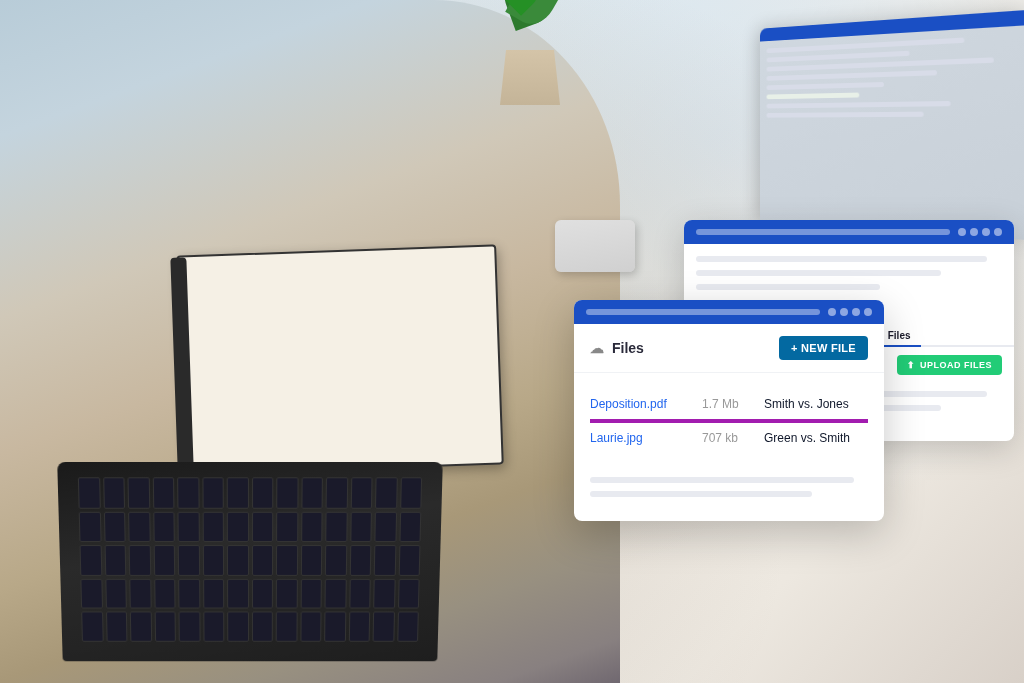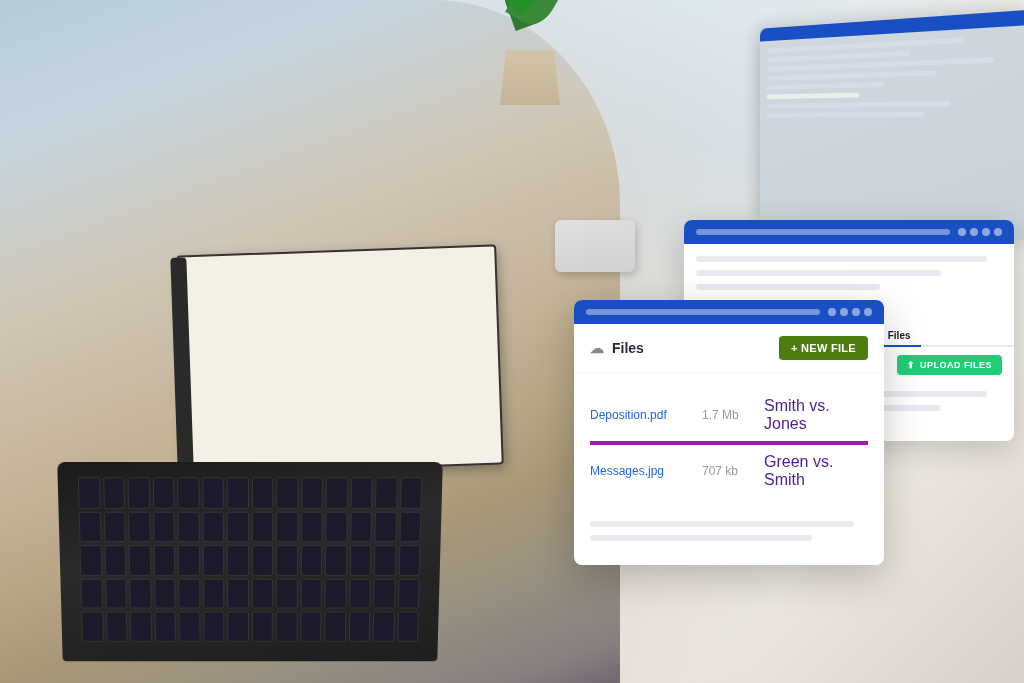--- a/index.html
+++ b/index.html
@@ -324,21 +324,21 @@
       font-weight: 600;
       color: #2a2a3a;
     }
 
     .cloud-icon {
       color: #888;
       font-size: 14px;
     }
 
     .new-file-btn {
-      background: #4d7c0f;
+      background: #0369a1;
       color: #fff;
       border: none;
       border-radius: 4px;
       padding: 6px 12px;
       font-size: 11px;
       font-weight: 700;
       cursor: pointer;
       letter-spacing: 0.3px;
     }
 
@@ -367,22 +367,22 @@
       cursor: pointer;
     }
 
     .file-size {
       color: #999;
       font-size: 12px;
       min-width: 50px;
     }
 
     .file-case {
-      color: #4c1d95;
-      font-size: 16px;
+      color: #0f172a;
+      font-size: 12px;
       font-weight: 500;
       cursor: pointer;
     }
 
     .files-mock-lines {
       padding: 8px 16px 16px;
     }
   </style>
 </head>
 <body>
@@ -563,21 +563,21 @@
 
     <div class="files-list">
 
       <div class="file-row">
         <span class="file-name">Deposition.pdf</span>
         <span class="file-size">1.7 Mb</span>
         <span class="file-case">Smith vs. Jones</span>
       </div>
 
       <div class="file-row">
-        <span class="file-name">Messages.jpg</span>
+        <span class="file-name">Laurie.jpg</span>
         <span class="file-size">707 kb</span>
         <span class="file-case">Green vs. Smith</span>
       </div>
     </div>
 
     <div class="files-mock-lines">
       <div class="mock-line long"></div>
       <div class="mock-line medium"></div>
     </div>
   </div>

